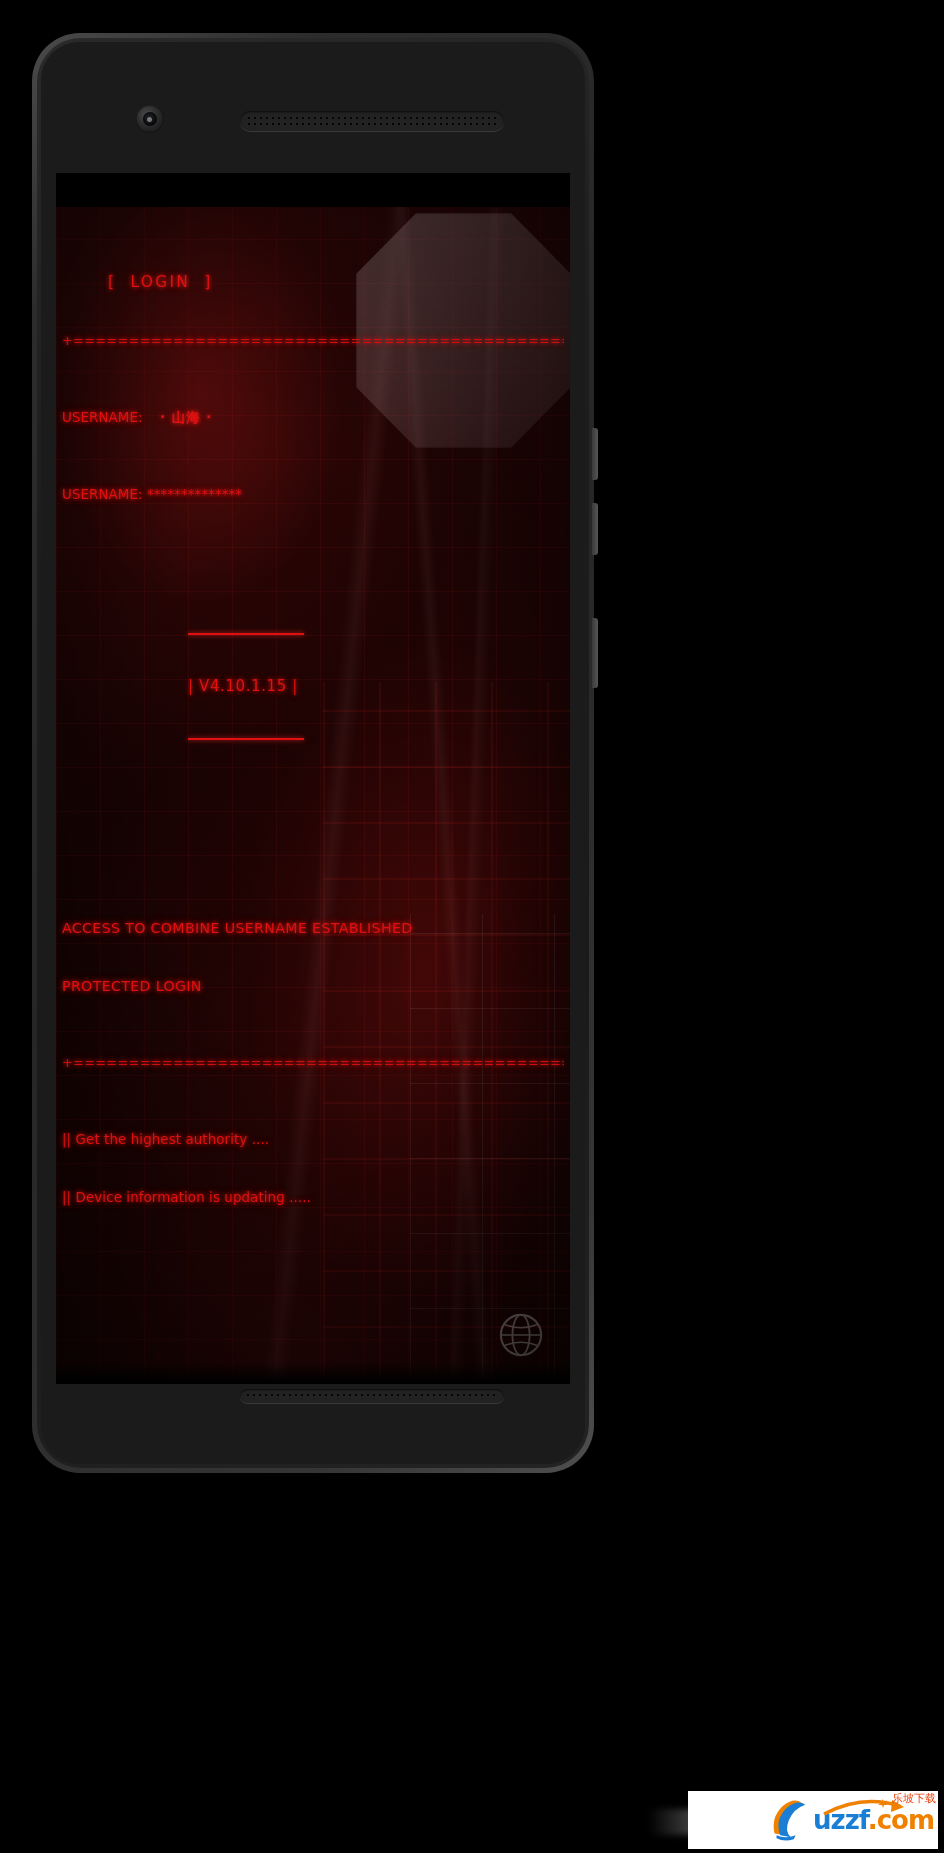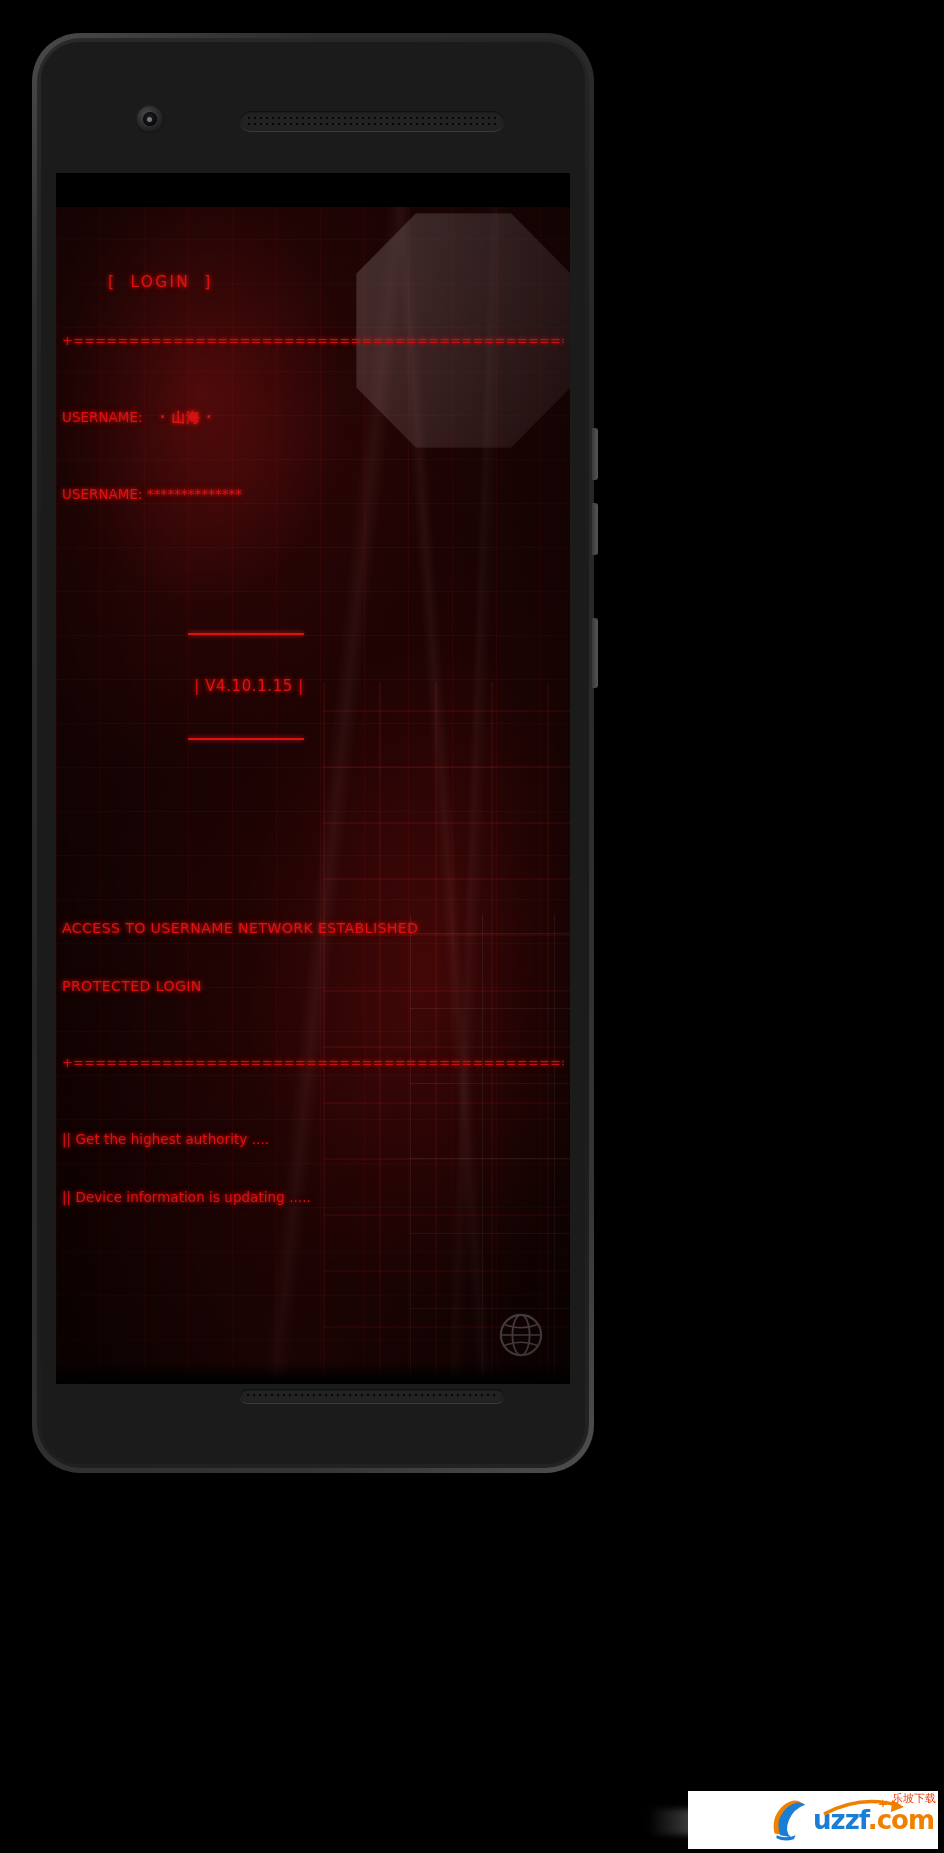--- a/index.html
+++ b/index.html
@@ -180,21 +180,21 @@
     letter-spacing:.2px;
     font-size:13px;
   }
   .user-cn{ letter-spacing:1px;font-weight:bold; }
 
   
   .version-plate{
     margin:14px 0 6px 12px;
     width:116px;
     margin-left:126px;
-    text-align:right;
+    text-align:left;
   }
   .version-plate .rule{
     height:2px; background:#e01010; width:100%;
     box-shadow:0 0 5px rgba(255,40,40,.8);
   }
   .version-plate .vtext{
     display:block; font-size:15px; letter-spacing:.6px;
     padding:3px 0 4px 0;
   }
 
@@ -294,21 +294,21 @@
 
 
       <div class="version-plate">
         <div class="rule"></div>
         <span class="vtext">| V4.10.1.15 |</span>
         <div class="rule"></div>
       </div>
 
       <span class="blank"></span>
 
-      <span class="ln hdr-access">ACCESS TO USERNAME NETWORK ESTABLISHED</span>
+      <span class="ln hdr-access">ACCESS TO COMBINE USERNAME ESTABLISHED</span>
       <span class="ln hdr-access">PROTECTED LOGIN</span>
 
       <span class="ln sep">+==============================================+</span>
 
       <span class="ln">|| Get the highest authority ....</span>
       <span class="ln">|| Device information is updating .....</span>
 
       
 
       

